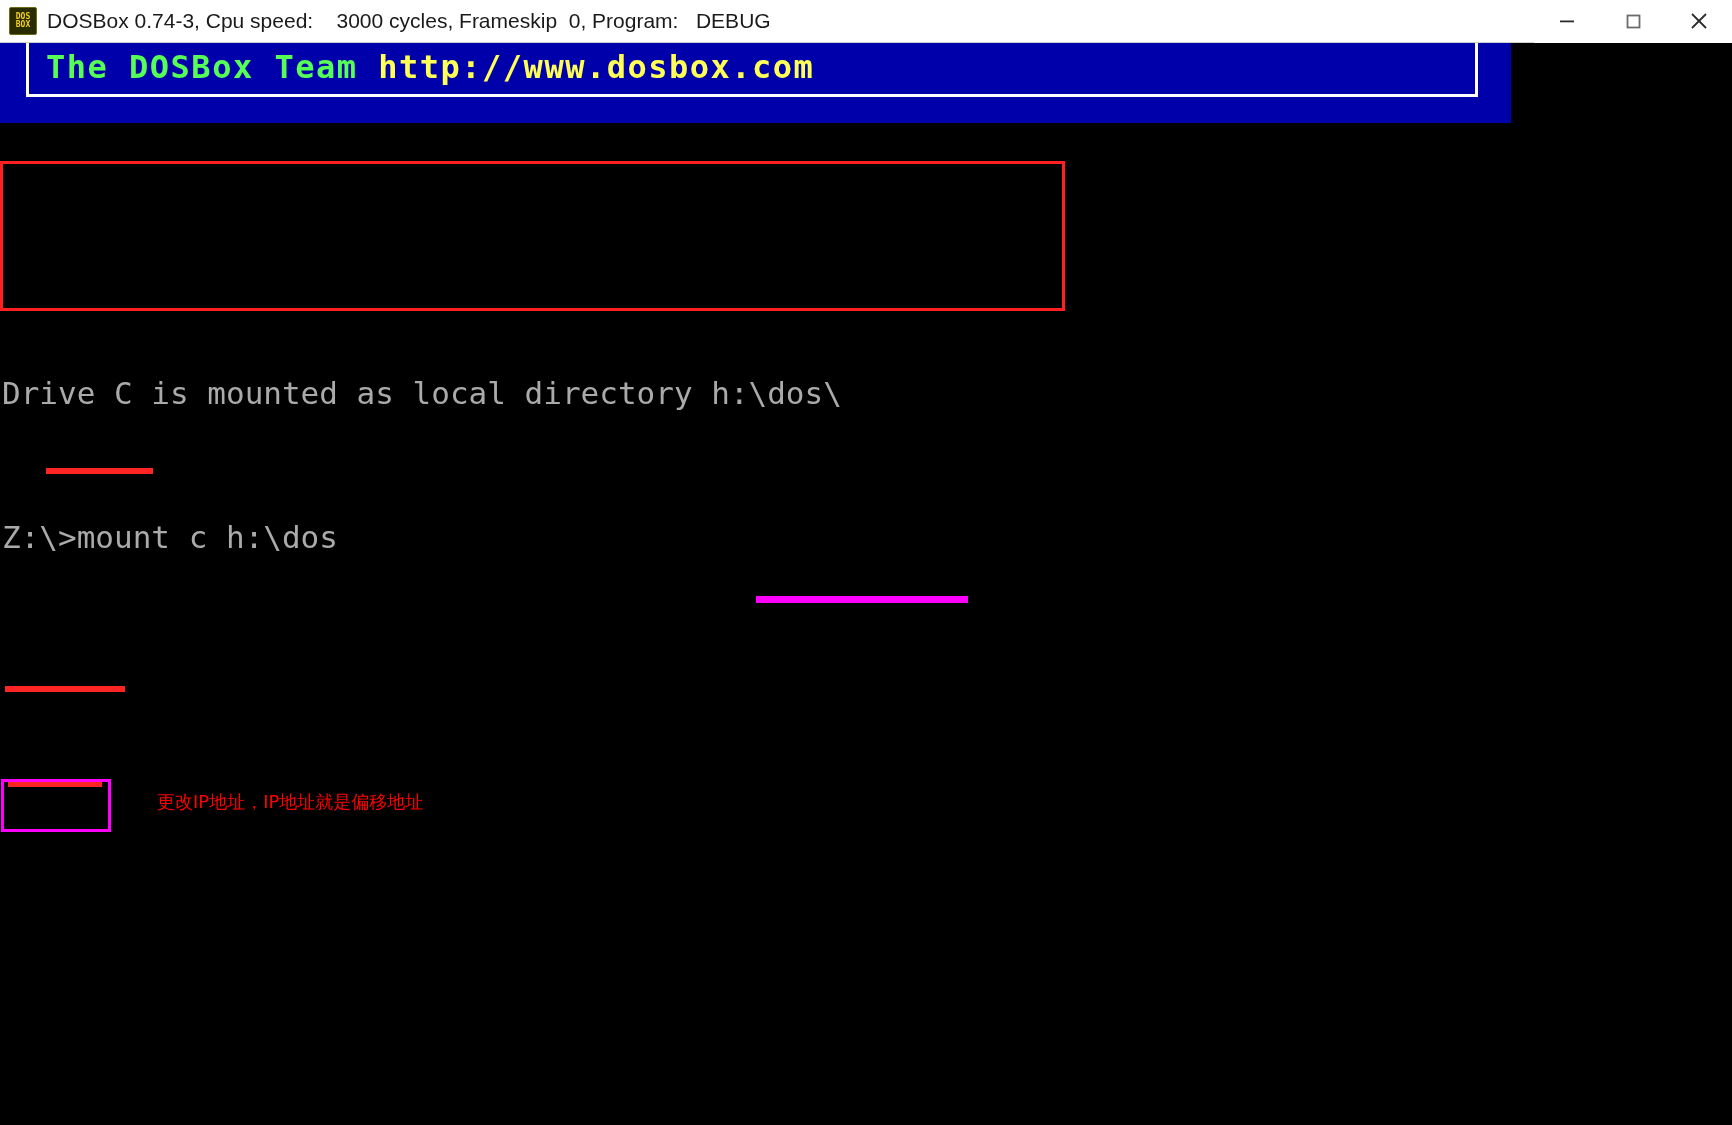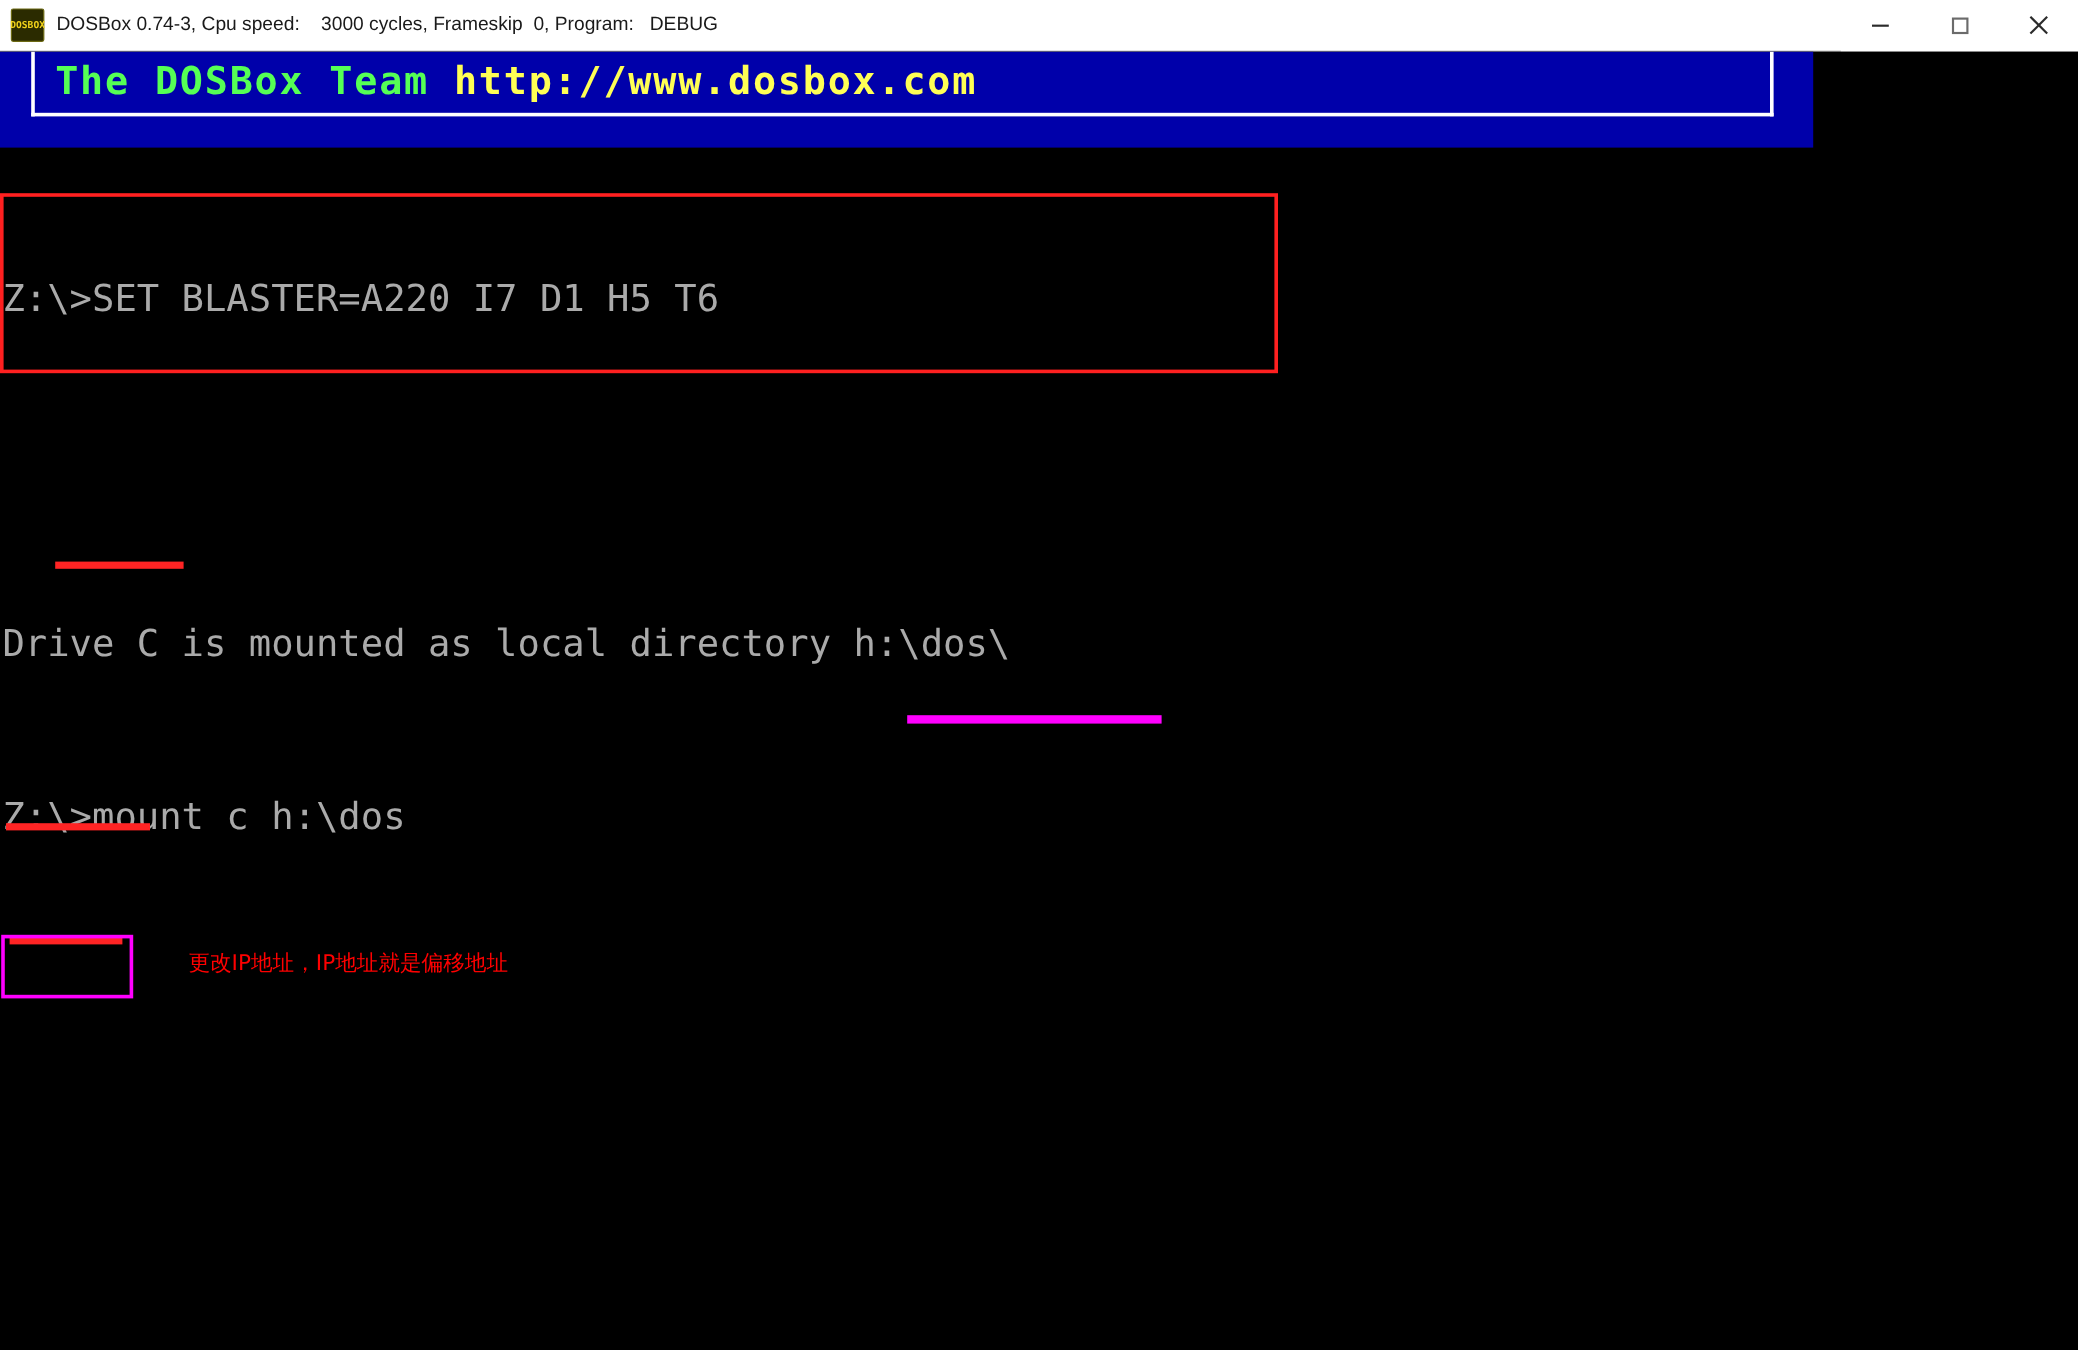--- a/index.html
+++ b/index.html
@@ -35,35 +35,36 @@
   }
   #app-icon {
     width: 26px;
     height: 26px;
     margin-left: 9px;
     margin-right: 10px;
     background: #2b2b00;
     border: 1px solid #6d6a14;
     border-radius: 2px;
     display: flex;
+    flex-direction: column;
     align-items: center;
     justify-content: center;
     line-height: 1;
     flex: none;
   }
   #app-icon span {
     color: #f2d21a;
     font-family: "DejaVu Sans Mono", monospace;
     font-size: 8px;
     font-weight: bold;
     letter-spacing: 0px;
   }
   #title-text {
     color: #1a1a1a;
-    font-size: 16px;
+    font-size: 21px;
     white-space: pre;
     font-family: "Liberation Sans", sans-serif;
     text-align: center;
   }
   #window-controls {
     margin-left: auto;
     display: flex;
     height: 43px;
   }
   .winbtn {
@@ -209,21 +210,20 @@
   </div>
 
   <div id="dos-screen">
 
     <div id="banner-block">
       <div id="banner-inner-border"></div>
       <div id="banner-text"><span class="banner-team">The DOSBox Team </span><span class="banner-url">http://www.dosbox.com</span></div>
     </div>
 
     <div id="terminal">
-      <div class="trow">Z:\&gt;SET BLASTER=A220 I7 D1 H5 T6</div>
       <div class="trow"></div>
       <div class="trow">Drive C is mounted as local directory h:\dos\</div>
       <div class="trow">Z:\&gt;mount c h:\dos</div>
       <div class="trow"></div>
       <div class="trow"></div>
       
       
       
       
       

